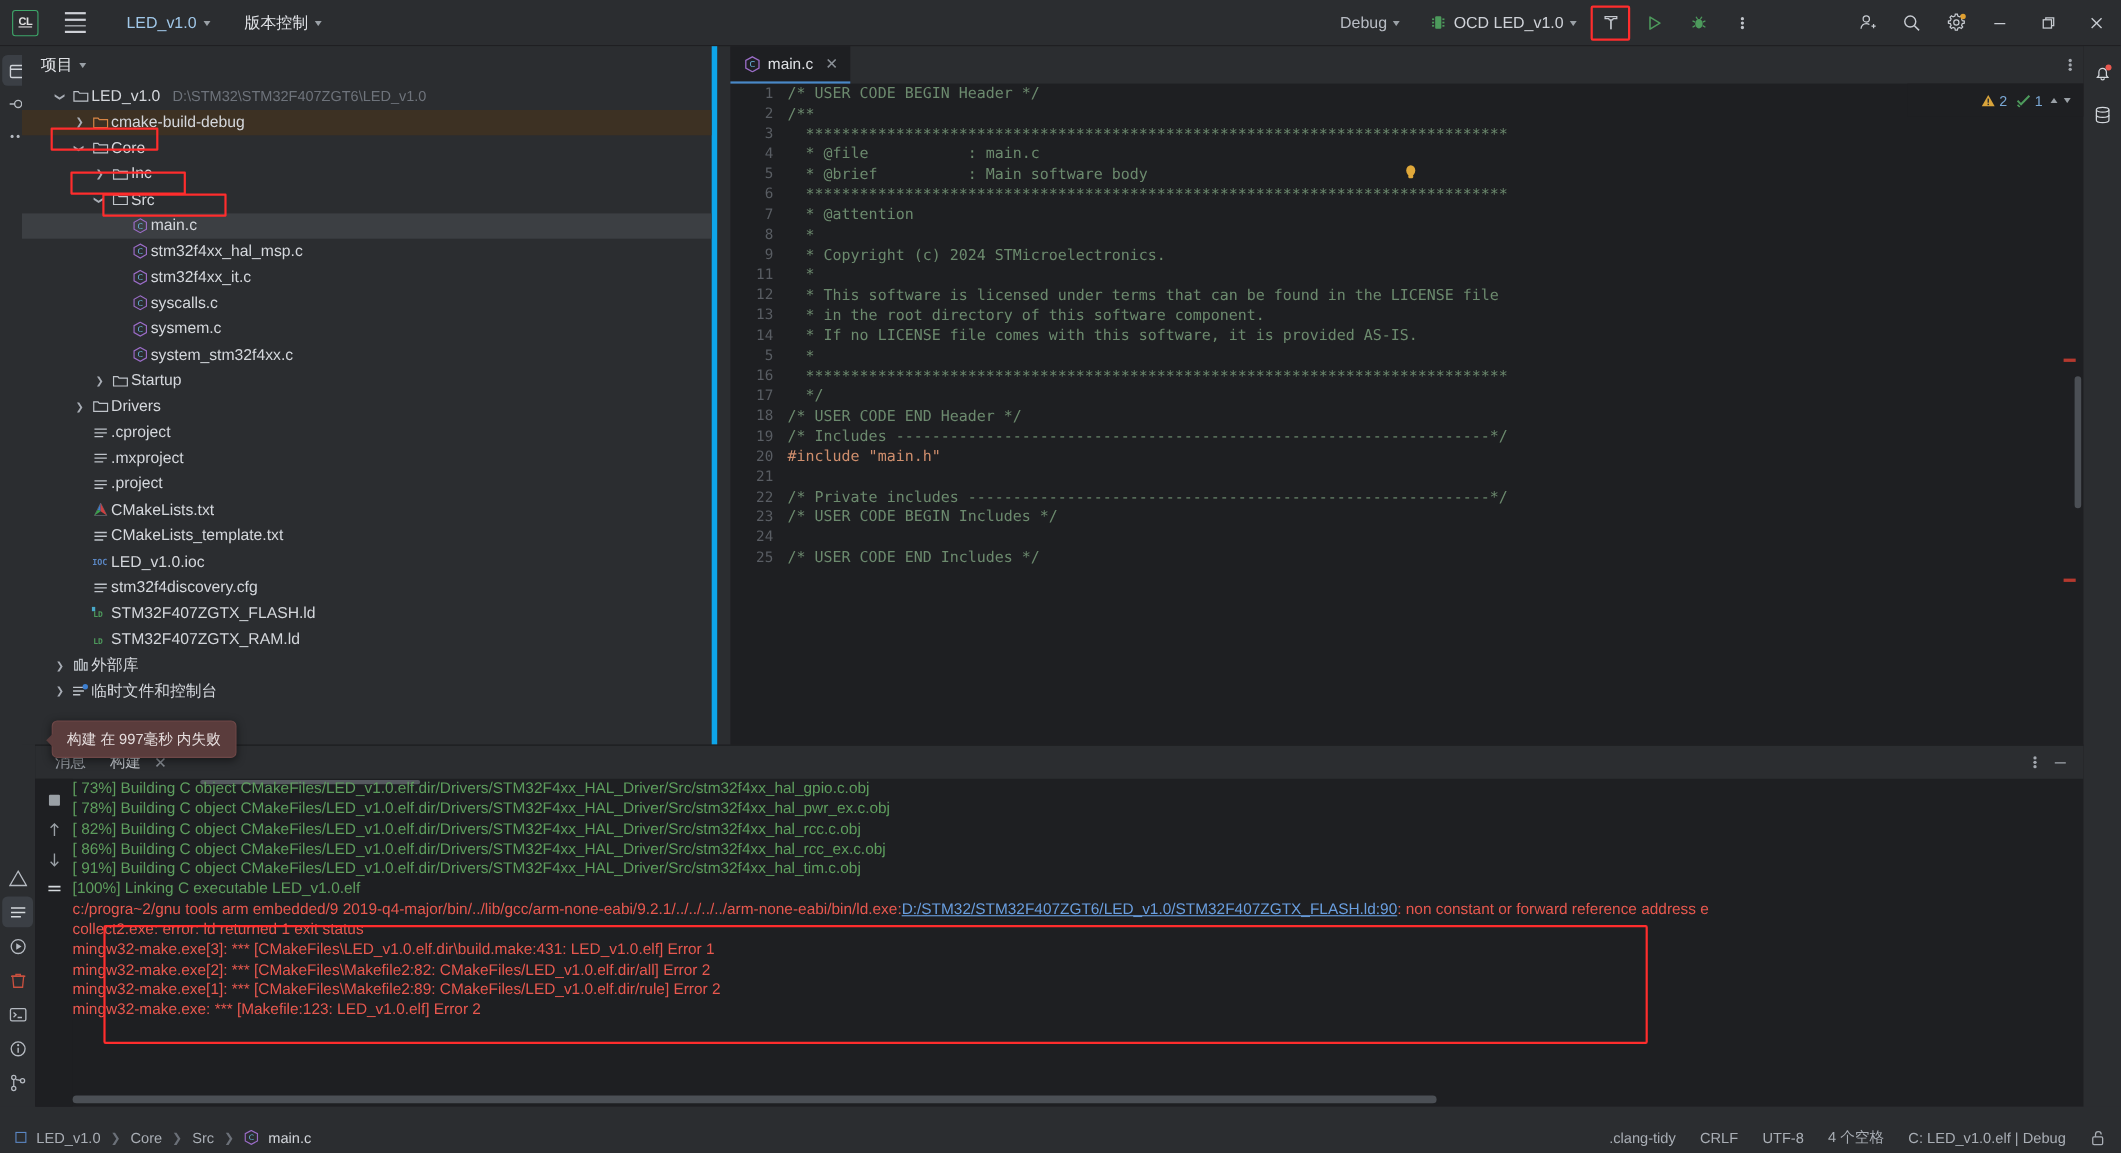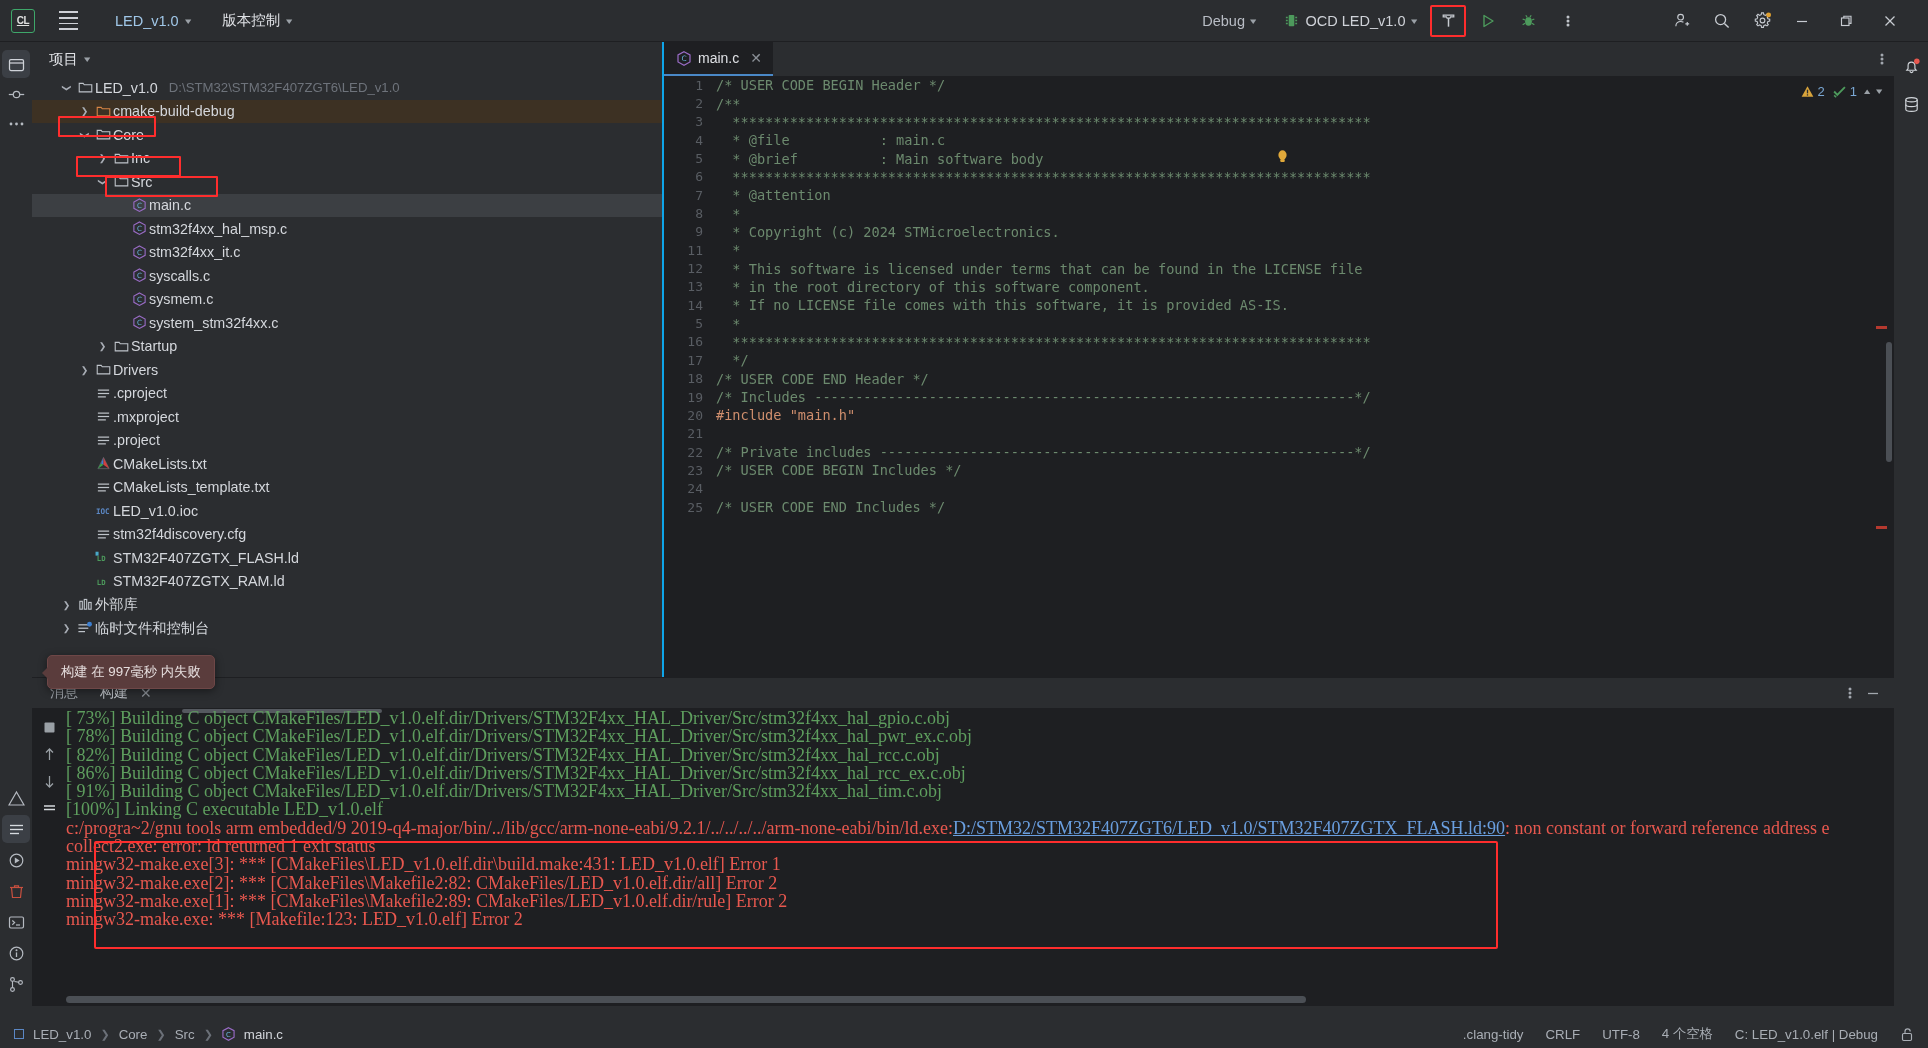--- a/index.html
+++ b/index.html
@@ -16,21 +16,21 @@
     font-size:10px; font-weight:bold; color:#e0e0e0; letter-spacing:-0.5px; }
   .cl-logo span { text-decoration:underline; }
   .burger { width:34px; height:34px; margin-left:16px; display:flex; flex-direction:column;
     align-items:center; justify-content:center; gap:4px; cursor:pointer; border-radius:4px;}
   .burger i { display:block; width:19px; height:1.8px; background:#ced0d6; }
   .proj-chip { display:flex; align-items:center; gap:7px; margin-left:22px; padding:4px 8px;
     border-radius:5px; font-size:14.5px; color:#a0c7e8; cursor:pointer;}
   .vcs-chip { display:flex; align-items:center; gap:7px; margin-left:16px; padding:4px 8px;
     border-radius:5px; font-size:14.5px; color:#dfe1e5; cursor:pointer;}
   .chev { font-size:9px; color:#9aa0a6; transform:scaleX(1.4); }
-  .tb-right { margin-left:auto; display:flex; align-items:center; height:100%; padding-right:16px;}
+  .tb-right { margin-left:auto; display:flex; align-items:center; height:100%; padding-right:0;}
   .run-chip { display:flex; align-items:center; gap:6px; font-size:14.5px; color:#b8bcc4;
      padding:5px 9px; border-radius:5px; cursor:pointer; }
   .cfg-chip { display:flex; align-items:center; gap:7px; font-size:14.5px; color:#cfd2d8;
      padding:5px 9px; border-radius:5px; margin-left:10px; cursor:pointer; }
   .chip-ico { width:15px; height:15px; }
   .tb-btn { width:36px; height:32px; display:flex; align-items:center; justify-content:center;
      border-radius:5px; cursor:pointer; margin-left:4px; }
   .hl-box { border:2.2px solid #ff2d2d; border-radius:2px; }
   .win-btn { width:44px; height:42px; display:flex; align-items:center; justify-content:center;
      cursor:pointer; color:#c8ccd2; }
@@ -43,22 +43,22 @@
      border-radius:5px; cursor:pointer; color:#aeb3ba; }
   .rail-ico.active { background:#3b3f45; }
   .rail-bot { position:absolute; bottom:8px; left:0; width:32px; display:flex; flex-direction:column;
      align-items:center; gap:3px; }
 
   
   #railR { position:absolute; right:0; top:42px; width:34px; height:964px; background:#2b2d30;
      display:flex; flex-direction:column; align-items:center; padding-top:10px; gap:10px;}
 
   
-  #proj { position:absolute; left:32px; top:42px; width:632px; height:635px; background:#2b2d30;
-     border-right:2px solid #0ea5e9; }
+  #proj { position:absolute; left:20px; top:42px; width:632px; height:635px; background:#2b2d30;
+     border-right:5px solid #0ea5e9; }
   #projHdr { height:34px; display:flex; align-items:center; padding-left:17px; gap:7px;
      font-size:14.5px; color:#dfe1e5; }
   #tree { position:absolute; top:34px; left:0; right:0; bottom:0; overflow:hidden;
      font-size:14.3px; }
   .trow { height:23.5px; display:flex; align-items:center; white-space:nowrap;
      position:relative; cursor:pointer; }
   .trow.sel { background:#3c3f43; }
   .trow.amber { background:#3d3123; }
   .tw { width:17px; display:inline-flex; justify-content:center; font-size:9px;
      color:#a8adb5; flex:none; }
@@ -103,21 +103,21 @@
   #conHdr { height:30px; background:#2b2d30; display:flex; align-items:center; padding-left:18px;
      gap:22px; font-size:14px; color:#c2c6cc; }
   .ctab { display:flex; align-items:center; gap:8px; cursor:pointer; }
   .ctab.inactive { color:#9ba0a7; }
   .conHdr-right { margin-left:auto; display:flex; align-items:center; gap:14px; padding-right:14px;
      color:#a2a7ae; }
   #conRail { position:absolute; left:0; top:30px; width:34px; bottom:0; background:#1e1f22;
      display:flex; flex-direction:column; align-items:center; padding-top:12px; gap:12px;
      color:#9aa0a6; }
   #conBody { position:absolute; left:34px; top:30px; right:0; bottom:14px; overflow:hidden;
-     font-family:Liberation Serif, serif; font-size:18px; }
+     font-family:Liberation Sans, sans-serif; font-size:14px; }
   .bline { height:18.3px; white-space:pre; color:#5e9e5e; }
   .bline.err { color:#e8584f; }
   .bline .lnk { color:#6a9fe0; text-decoration:underline; }
   #errbox { position:absolute; left:62px; top:163px; right:396px; height:108px;
      border:2.3px solid #ff2d2d; border-radius:2px; pointer-events:none; }
   #hsb { position:absolute; left:34px; bottom:3px; right:60px; height:7px; }
   #hsb i { display:block; position:absolute; left:0; top:0; width:1240px; height:7px;
      background:#4b4f55; border-radius:4px; }
   #tooltip { position:absolute; left:47px; top:655px; padding:7px 13px; background:#5a3c3c;
      border:1px solid #6e4747; border-radius:5px; font-size:13.3px; color:#e6dede; z-index:20;

